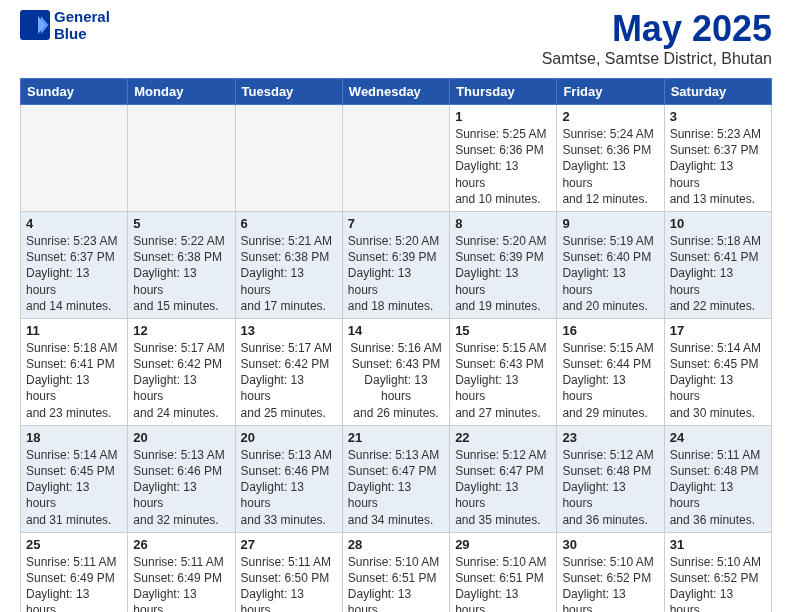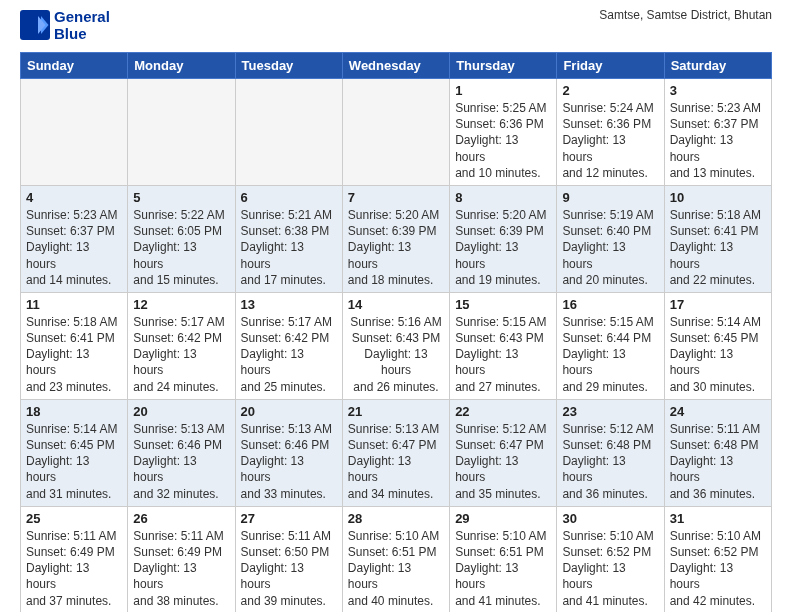--- a/index.html
+++ b/index.html
@@ -3,21 +3,21 @@
   <meta charset="utf-8">
   <style>
     * { box-sizing: border-box; margin: 0; padding: 0; }
     body { font-family: Arial, sans-serif; background: #fff; width: 792px; min-height: 612px; }
     .page { width: 792px; padding: 8px 20px 10px 20px; }
     .header { display: flex; justify-content: space-between; align-items: flex-start; margin-bottom: 10px; }
     .logo { display: flex; align-items: center; }
     .logo-icon { width: 30px; height: 30px; margin-right: 4px; }
     .title-block { text-align: right; }
     .main-title { font-size: 36px; font-weight: bold; color: #003399; }
-    .subtitle { font-size: 12px; color: #333; }
+    .subtitle { font-size: 16px; color: #333; }
     .calendar { width: 100%; border-collapse: collapse; border: 1px solid #aaa; }
     .calendar th { background: #2255aa; color: #fff; text-align: left; padding: 5px 6px; font-size: 13px; border: 1px solid #4477cc; }
     .calendar td { vertical-align: top; padding: 4px 5px; border: 1px solid #ccc; font-size: 10.5px; color: #222; min-width: 100px; height: 80px; background: #fff; }
     .calendar td.empty { background: #f5f5f5; }
     .day-num { font-size: 13px; font-weight: bold; margin-bottom: 2px; }
     .day-info { font-size: 12px; color: #333; line-height: 1.35; }
     tr.week-alt td { background: #e8eef5; }
   </style>
 </head>
 <body>
@@ -29,20 +29,21 @@
         <rect x="0" y="0" width="40" height="40" rx="4" fill="#003399"></rect>
         <polygon points="28,8 38,20 28,32" fill="#5599ff"></polygon>
         <polygon points="24,8 34,20 24,32" fill="#77aaff"></polygon>
       </svg>
       <div>
         <div style="font-size:15px;font-weight:bold;color:#003399;">General</div>
         <div style="font-size:15px;font-weight:bold;color:#003399;">Blue</div>
       </div>
     </div>
     <div class="title-block">
+      <div class="main-title">May 2025</div>
       <div class="subtitle">Samtse, Samtse District, Bhutan</div>
     </div>
   </div>
 
   <table class="calendar">
     <thead>
       <tr>
       <th>Sunday</th>
           <th>Monday</th>
           <th>Tuesday</th>
@@ -84,21 +85,21 @@
           <td>
             <div class="day-num">4</div>
             <div class="day-info" style="white-space: pre-line;">Sunrise: 5:23 AM
 Sunset: 6:37 PM
 Daylight: 13 hours
 and 14 minutes.</div>
           </td>
           <td>
             <div class="day-num">5</div>
             <div class="day-info" style="white-space: pre-line;">Sunrise: 5:22 AM
-Sunset: 6:05 PM
+Sunset: 6:38 PM
 Daylight: 13 hours
 and 15 minutes.</div>
           </td>
           <td>
             <div class="day-num">6</div>
             <div class="day-info" style="white-space: pre-line;">Sunrise: 5:21 AM
 Sunset: 6:38 PM
 Daylight: 13 hours
 and 17 minutes.</div>
           </td>

